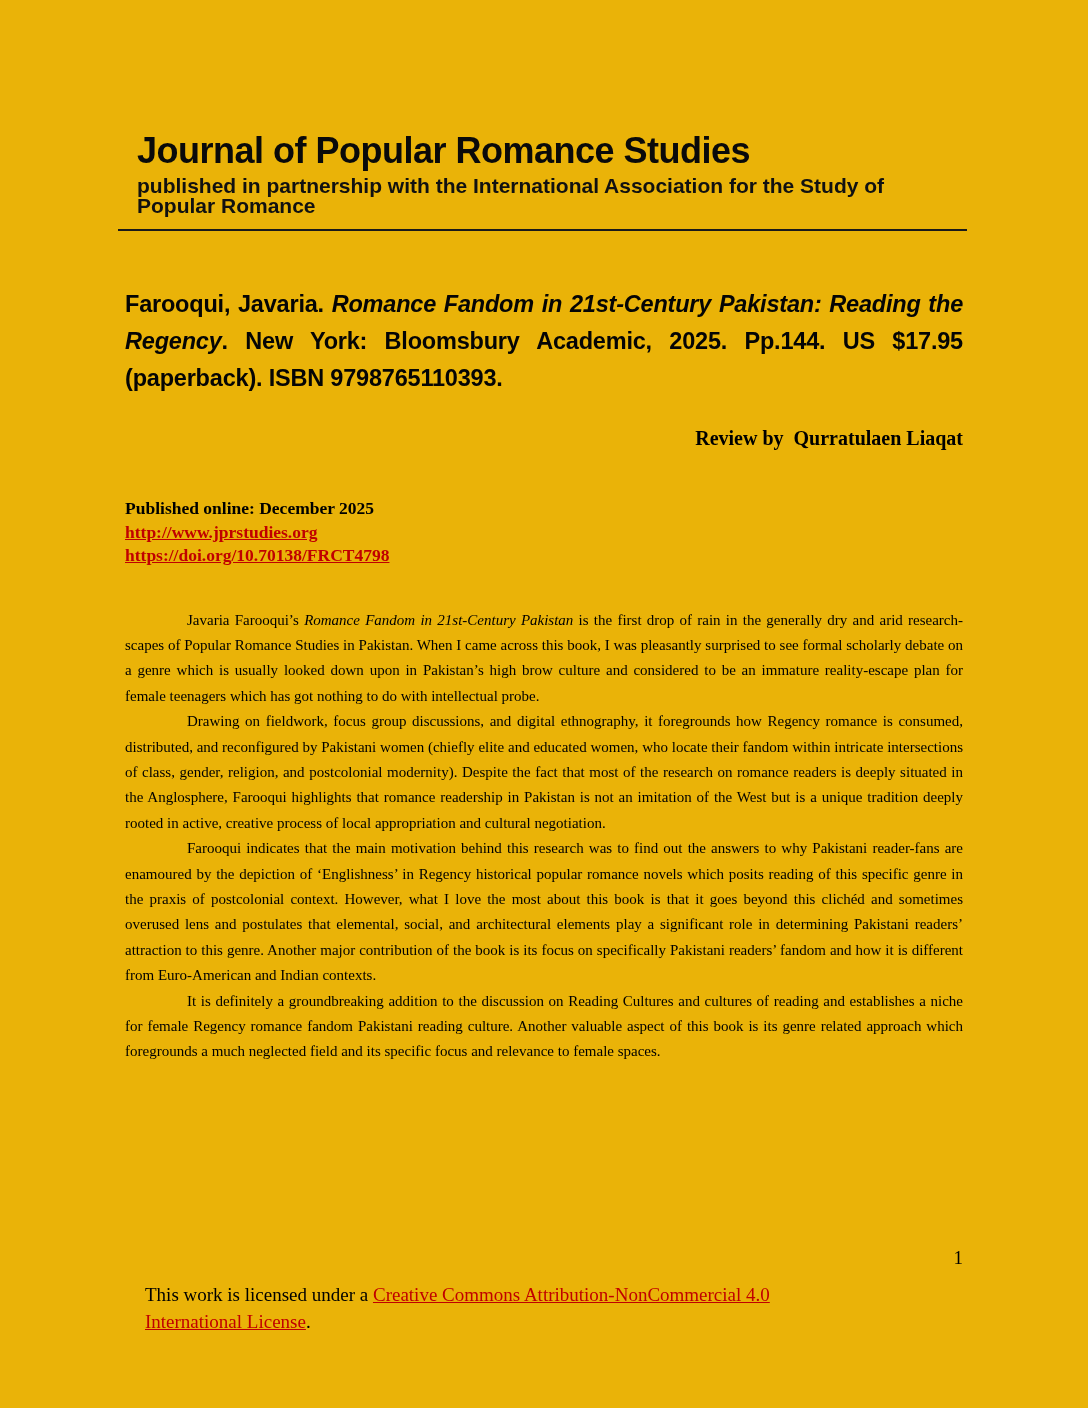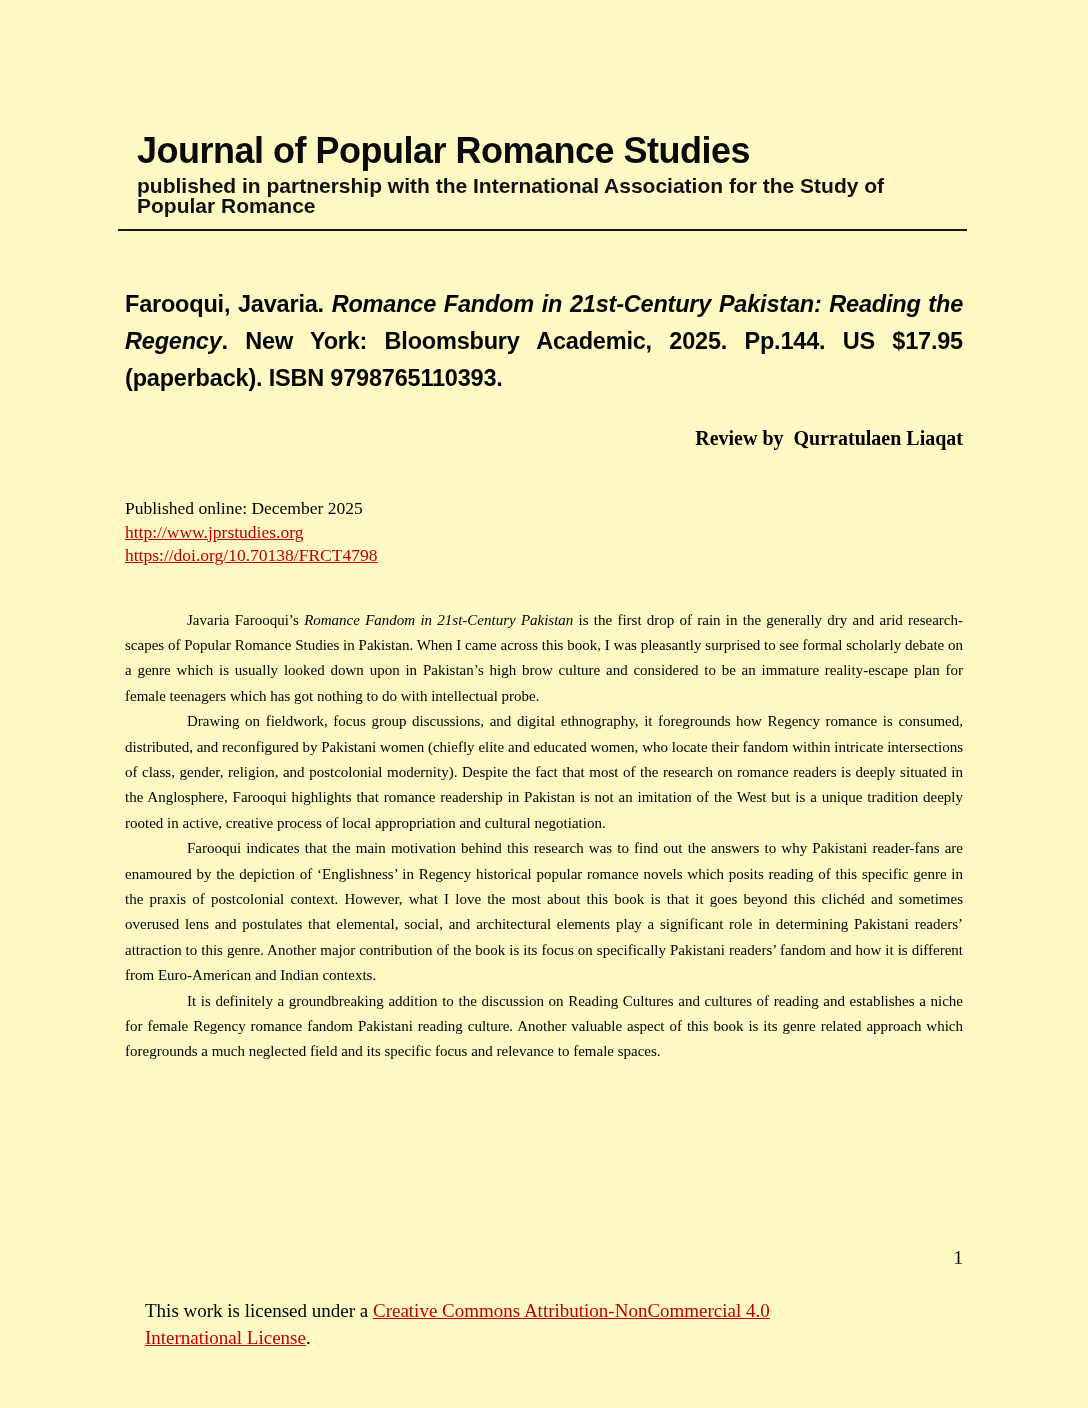--- a/index.html
+++ b/index.html
@@ -1,20 +1,20 @@
 <!DOCTYPE html>
 <html><head>
 <meta charset="utf-8">
 <style>
   html,body{margin:0;padding:0;background:#e9e9e9;}
   .page{
     position:relative;
     width:1088px;height:1408px;
     margin:0 auto;
-    background:#fef9c3;
+    background:#eab308;
     box-sizing:border-box;
     padding:0 125px;
     font-family:"Liberation Serif", serif;
     color:#000;
     overflow:hidden;
   }
   
   .masthead{margin-top:131px;position:relative;}
   .masthead-text{margin-left:12px;}
   .journal-title{
@@ -59,42 +59,42 @@
   .citation em{font-style:italic;}
   .review-by{
     margin-top:29px;
     font-weight:700;
     font-size:20px;
     line-height:25px;
     white-space:pre-wrap;
     text-align:right;
   }
   
-  .pub-block{margin-top:46px;font-weight:400;font-size:17.5px;line-height:23.5px;}
+  .pub-block{margin-top:46px;font-weight:700;font-size:17.5px;line-height:23.5px;}
   .pub-block a{display:inline-block;}
   .red-link{color:#c00000;text-decoration:underline;cursor:pointer;}
   
   .review-body{margin-top:40px;}
   .review-body p{
     margin:0;
     font-size:15px;
     line-height:25.4px;
     text-align:justify;
     text-indent:62px;
   }
   .review-body em{font-style:italic;}
   
   .page-footer{position:absolute;left:125px;right:125px;top:1246px;}
   .page-number{
     text-align:right;
     font-size:19px;
     line-height:24px;
   }
   .license{
-    margin-top:27px;
+    margin-top:11px;
     padding-left:20px;
     max-width:700px;
     font-size:19px;
     line-height:27px;
   }
 </style>
 </head>
 <body>
 
 <div class="page">

